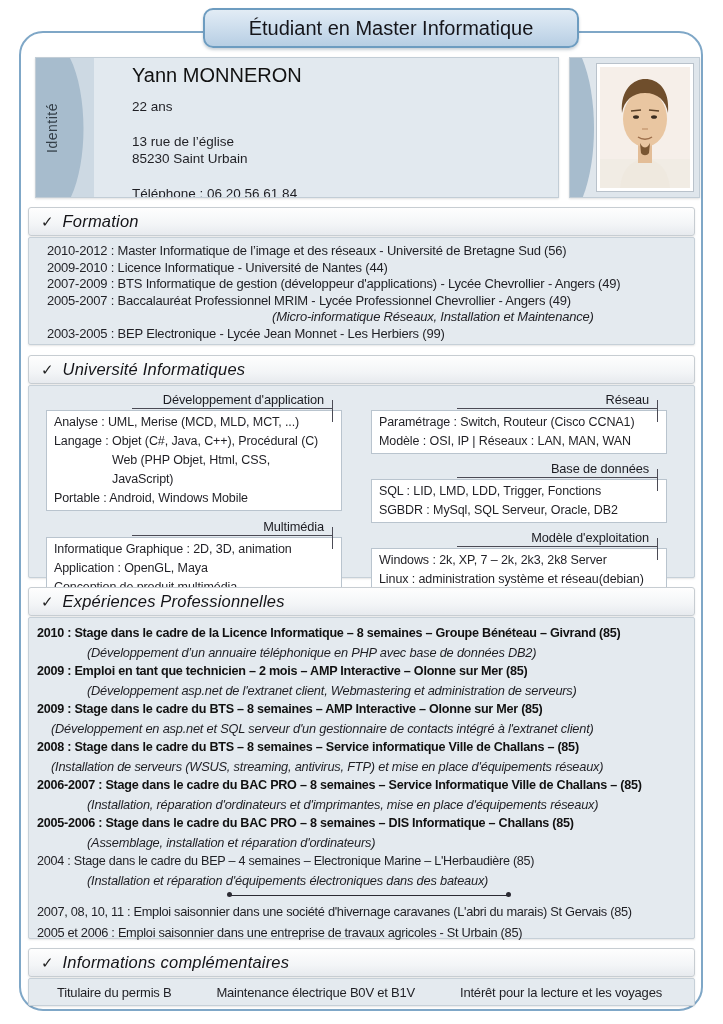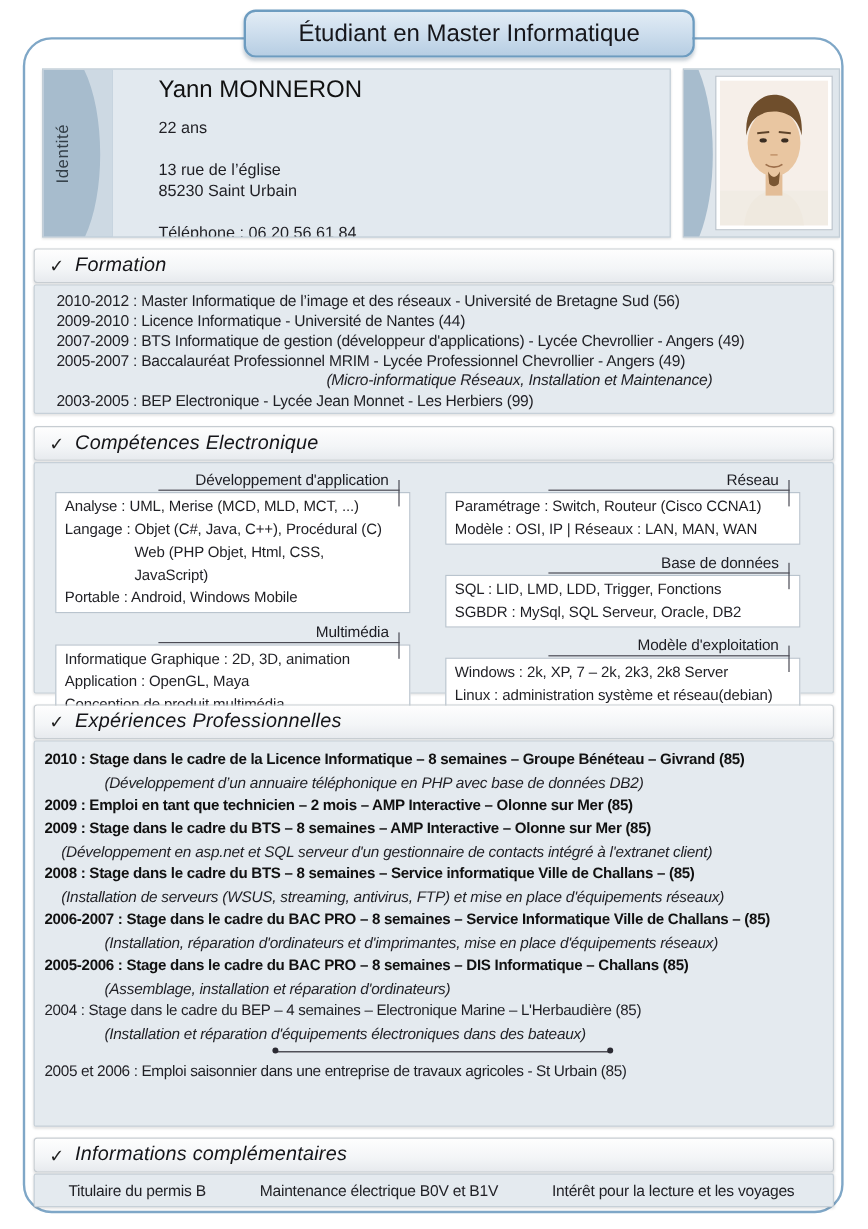--- a/index.html
+++ b/index.html
@@ -183,21 +183,21 @@
     <div>2010-2012 : Master Informatique de l’image et des réseaux - Université de Bretagne Sud (56)</div>
     <div>2009-2010 : Licence Informatique - Université de Nantes (44)</div>
     <div>2007-2009 : BTS Informatique de gestion (développeur d'applications) - Lycée Chevrollier - Angers (49)</div>
     <div>2005-2007 : Baccalauréat Professionnel MRIM - Lycée Professionnel Chevrollier - Angers (49)</div>
     <div class="formation-note">(Micro-informatique Réseaux, Installation et Maintenance)</div>
     <div>2003-2005 : BEP Electronique - Lycée Jean Monnet - Les Herbiers (99)</div>
   </div>
 
   <div class="sec-head" style="top:355px">
     <span class="chk">✓</span>
-    <span class="sec-title">Compétences Electronique</span>
+    <span class="sec-title">Université Informatiques</span>
   </div>
   <div class="sec-body comp-body">
     <div class="comp-col left">
       <div class="skill-head">
         <span class="lbl">Développement d'application</span>
       </div>
       <div class="skill-box">
         <div>Analyse : UML, Merise (MCD, MLD, MCT, ...)</div>
         <div>Langage : Objet (C#, Java, C++), Procédural (C)</div>
         <div class="skill-indent">Web (PHP Objet, Html, CSS, JavaScript)</div>
@@ -238,31 +238,33 @@
   </div>
 
   <div class="sec-head" style="top:587px">
     <span class="chk">✓</span>
     <span class="sec-title">Expériences Professionnelles</span>
   </div>
   <div class="sec-body exp-body">
     <div class="exp-title">2010 : Stage dans le cadre de la Licence Informatique – 8 semaines – Groupe Bénéteau – Givrand (85)</div>
     <div class="exp-detail">(Développement d’un annuaire téléphonique en PHP avec base de données DB2)</div>
     <div class="exp-title">2009 : Emploi en tant que technicien – 2 mois – AMP Interactive – Olonne sur Mer (85)</div>
+    <div class="exp-detail">(Développement asp.net de l'extranet client, Webmastering et administration de serveurs)</div>
     <div class="exp-title">2009 : Stage dans le cadre du BTS – 8 semaines – AMP Interactive – Olonne sur Mer (85)</div>
     <div class="exp-detail tight">(Développement en asp.net et SQL serveur d'un gestionnaire de contacts intégré à l'extranet client)</div>
     <div class="exp-title">2008 : Stage dans le cadre du BTS – 8 semaines – Service informatique Ville de Challans – (85)</div>
     <div class="exp-detail tight">(Installation de serveurs (WSUS, streaming, antivirus, FTP) et mise en place d'équipements réseaux)</div>
     <div class="exp-title">2006-2007 : Stage dans le cadre du BAC PRO – 8 semaines – Service Informatique Ville de Challans – (85)</div>
     <div class="exp-detail">(Installation, réparation d'ordinateurs et d'imprimantes, mise en place d'équipements réseaux)</div>
     <div class="exp-title">2005-2006 : Stage dans le cadre du BAC PRO – 8 semaines – DIS Informatique – Challans (85)</div>
     <div class="exp-detail">(Assemblage, installation et réparation d'ordinateurs)</div>
     <div class="exp-title normal">2004 : Stage dans le cadre du BEP – 4 semaines – Electronique Marine – L'Herbaudière (85)</div>
     <div class="exp-detail">(Installation et réparation d'équipements électroniques dans des bateaux)</div>
     <div class="exp-divider"></div>
+    <div class="exp-seasonal">2007, 08, 10, 11 : Emploi saisonnier dans une société d'hivernage caravanes (L'abri du marais) St Gervais (85)</div>
     <div class="exp-seasonal">2005 et 2006 : Emploi saisonnier dans une entreprise de travaux agricoles - St Urbain (85)</div>
   </div>
 
   <div class="sec-head" style="top:948px">
     <span class="chk">✓</span>
     <span class="sec-title">Informations complémentaires</span>
   </div>
   <div class="sec-body info-body">
     <span>Titulaire du permis B</span>
     <span>Maintenance électrique B0V et B1V</span>

